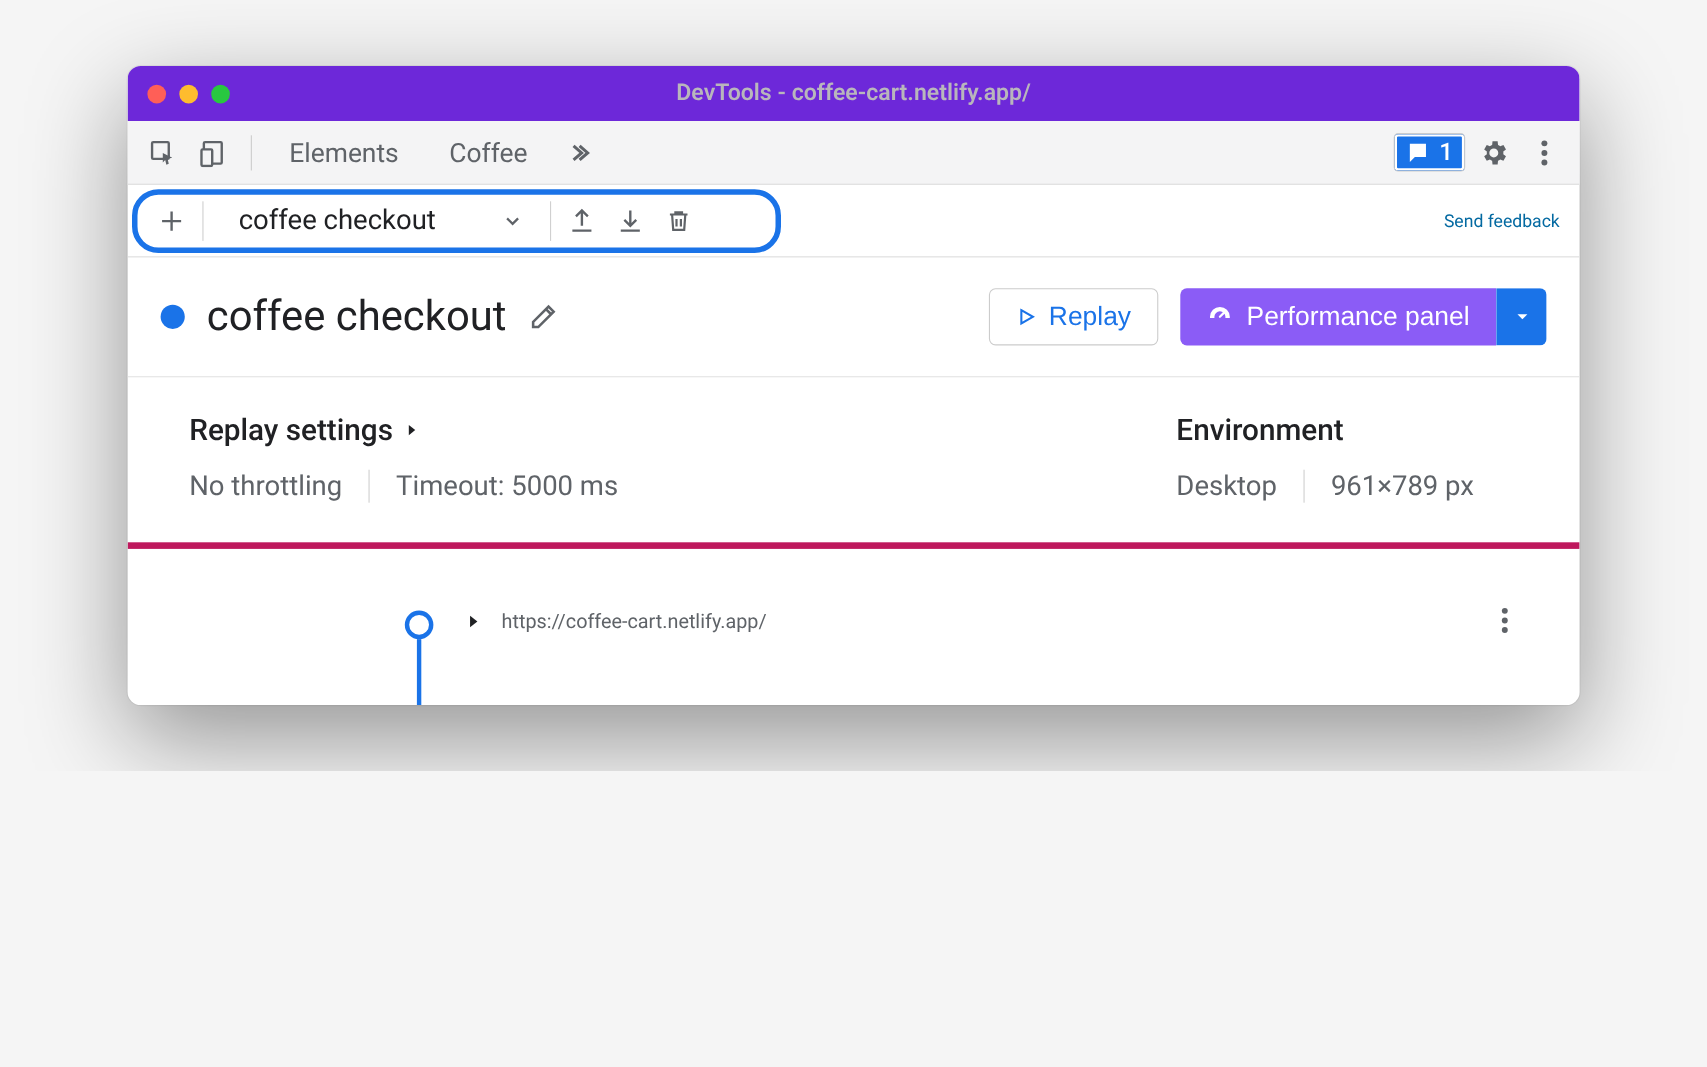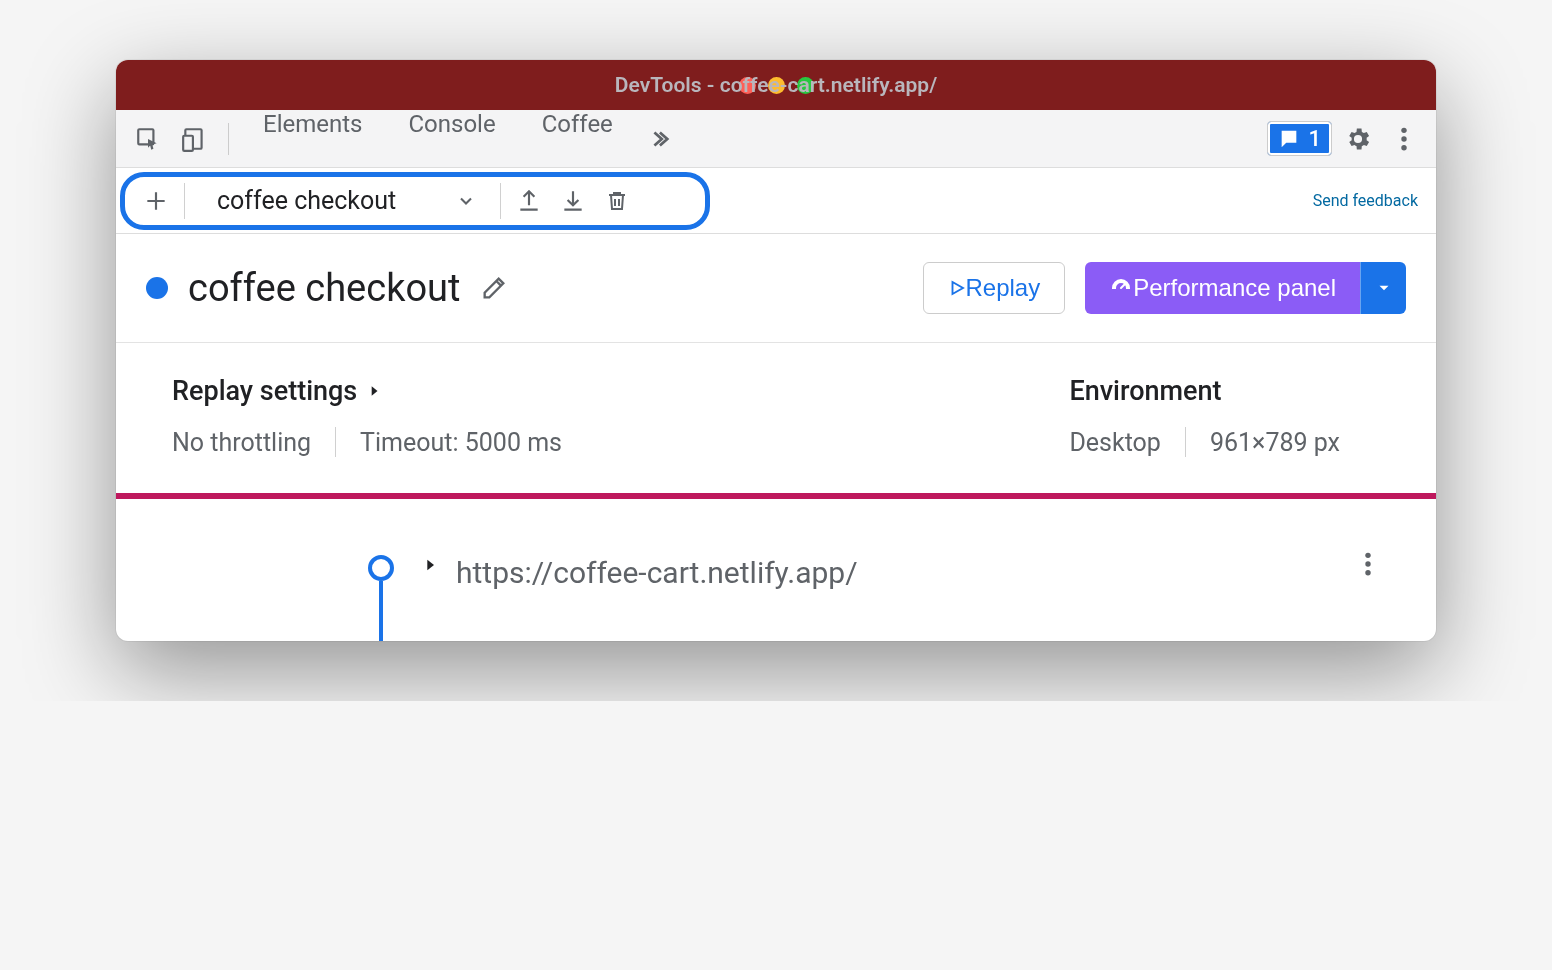--- a/index.html
+++ b/index.html
@@ -12,27 +12,26 @@
     padding: 60px 40px;
   }
   .window {
     width: 1320px;
     background: #fff;
     border-radius: 12px;
     box-shadow: 0 30px 90px rgba(0,0,0,0.4), 0 0 0 1px rgba(0,0,0,0.05);
     overflow: hidden;
   }
   .titlebar {
-    background: #7f1d1d;
+    background: #6d28d9;
     height: 50px;
     display: flex;
     align-items: center;
     padding: 0 18px;
     position: relative;
-    justify-content: center;
   }
   .traffic {
     display: flex;
     gap: 12px;
   }
   .dot { width: 17px; height: 17px; border-radius: 50%; }
   .dot.red { background: #ff5f57; }
   .dot.yellow { background: #febc2e; }
   .dot.green { background: #28c840; }
   .titlebar-title {
@@ -62,20 +61,21 @@
   .divider {
     width: 1px;
     height: 32px;
     background: #ccc;
     margin: 0 8px;
   }
   .tab {
     padding: 0 20px;
     height: 58px;
     display: flex;
+    align-items: center;
     font-size: 24px;
     color: #5f6368;
     position: relative;
     gap: 8px;
   }
   .tab.active {
     color: #1a73e8;
   }
   .tab.active::after {
     content: "";
@@ -161,20 +161,21 @@
   }
   .flow-title {
     font-size: 38px;
     color: #202124;
     font-weight: 400;
   }
   .pencil { color: #5f6368; }
   .btn {
     display: flex;
     align-items: center;
+    gap: 12px;
     height: 52px;
     padding: 0 24px;
     border-radius: 6px;
     font-size: 24px;
     font-weight: 500;
     border: 1px solid #ccc;
     background: #fff;
     color: #1a73e8;
   }
   .btn-group {
@@ -254,21 +255,21 @@
   .tri {
     color: #202124;
     margin-top: 4px;
   }
   .step-title {
     font-size: 27px;
     font-weight: 700;
     color: #202124;
   }
   .step-url {
-    font-size: 30px;
+    font-size: 18px;
     color: #5f6368;
     margin-top: 4px;
   }
   .step-menu {
     margin-left: auto;
     color: #5f6368;
     margin-right: 8px;
   }
   svg { display: block; }
 </style>
@@ -295,23 +296,20 @@
     </div>
     <div class="icon-btn">
       <svg width="26" height="26" viewBox="0 0 24 24" fill="none" stroke="#5f6368" stroke-width="2">
         <rect x="4" y="3" width="15" height="18" rx="1"></rect>
         <rect x="2" y="9" width="9" height="14" rx="1" fill="#f4f4f5"></rect>
       </svg>
     </div>
     <div class="divider"></div>
     <div class="tab">
         <span>Elements</span>
-      </div>
-    <div class="tab">
-        <span>Console</span>
       </div>
     <div class="tab">
         <span>Coffee</span>
       </div>
     <div class="icon-btn">
       <svg width="22" height="22" viewBox="0 0 24 24" stroke="#5f6368" stroke-width="3" fill="none">
           <path d="M7 5 L15 12 L7 19 M13 5 L21 12 L13 19"></path>
         </svg>
     </div>
     <div class="spacer"></div>

